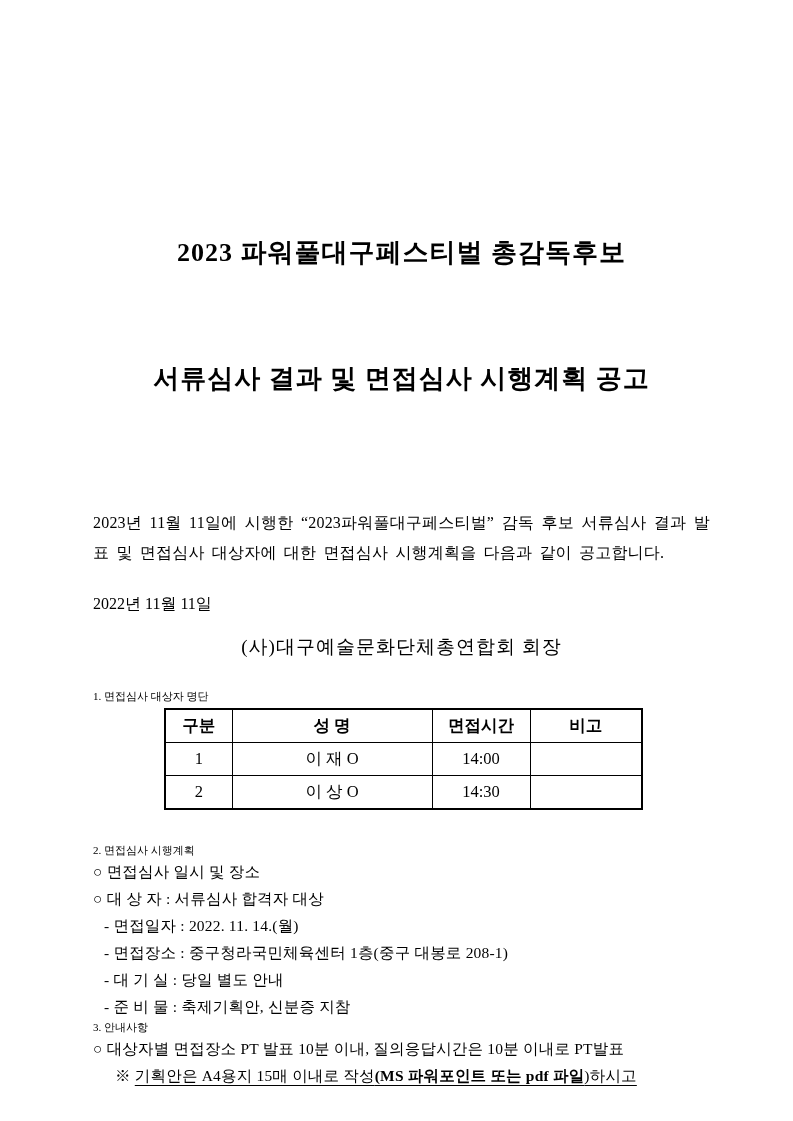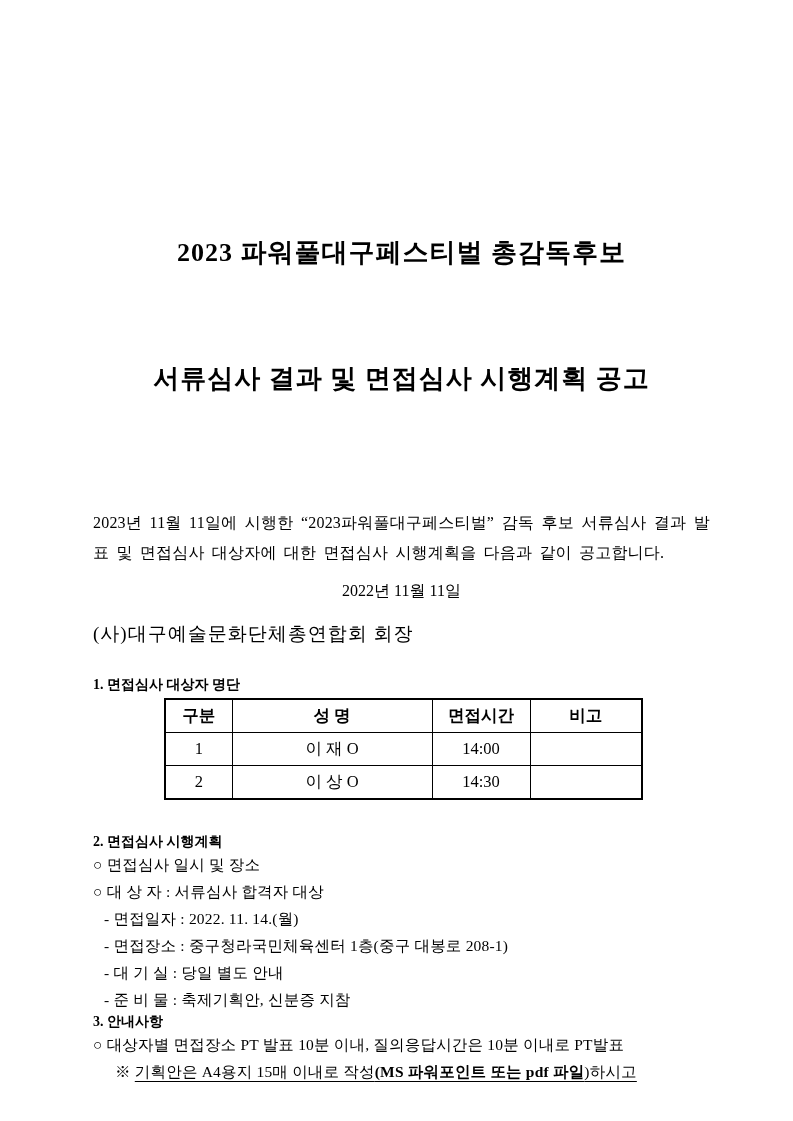--- a/index.html
+++ b/index.html
@@ -11,28 +11,28 @@
   }
   .doc-title {
     text-align:center; font-weight:bold; font-size:26px; line-height:42px;
     letter-spacing:1px; white-space:pre-wrap;
   }
   .intro {
     margin-top:24px; font-size:16px; line-height:30px;
     text-align:justify; word-spacing:3px; letter-spacing:0.2px;
   }
   .date-line {
-    margin-top:13px; text-align:center; font-size:16px; white-space:pre-wrap;
+    margin-top:26px; font-size:16px; white-space:pre-wrap;
   }
   .org-line {
-    margin-top:19px; font-size:19px; letter-spacing:1px;
+    margin-top:19px; text-align:center; font-size:19px; letter-spacing:1px;
     white-space:pre-wrap;
   }
   .sec-heading {
-    font-weight:bold; font-size:14px; white-space:pre-wrap;
+    font-weight:normal; font-size:11px; white-space:pre-wrap;
   }
   .sec1-heading { margin-top:29px; }
   .roster-table {
     border-collapse:collapse; margin:4px 0 0 71px;
     table-layout:fixed; width:477px;
   }
   .roster-table th, .roster-table td {
     border:1px solid #000; text-align:center; font-size:16.5px;
     height:32px; padding:0; white-space:pre-wrap; overflow:hidden;
   }

